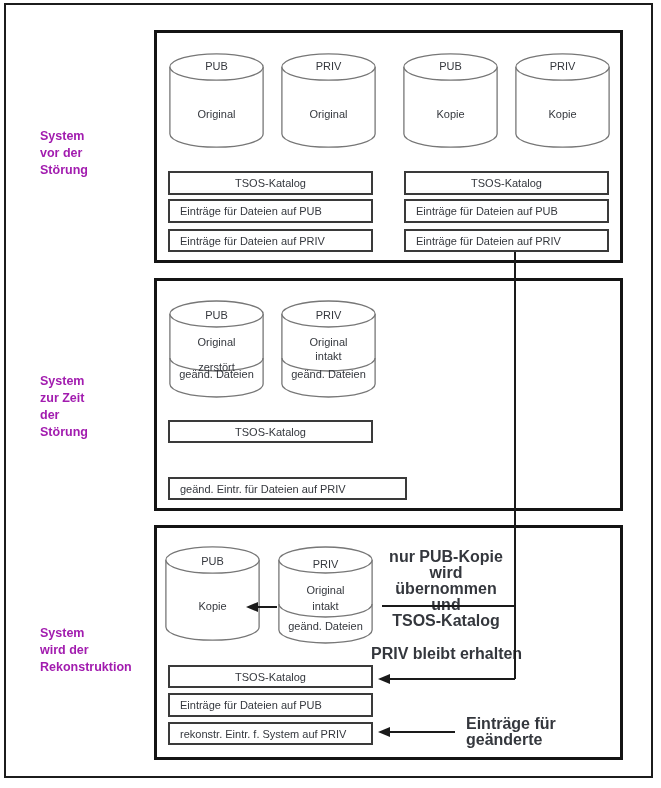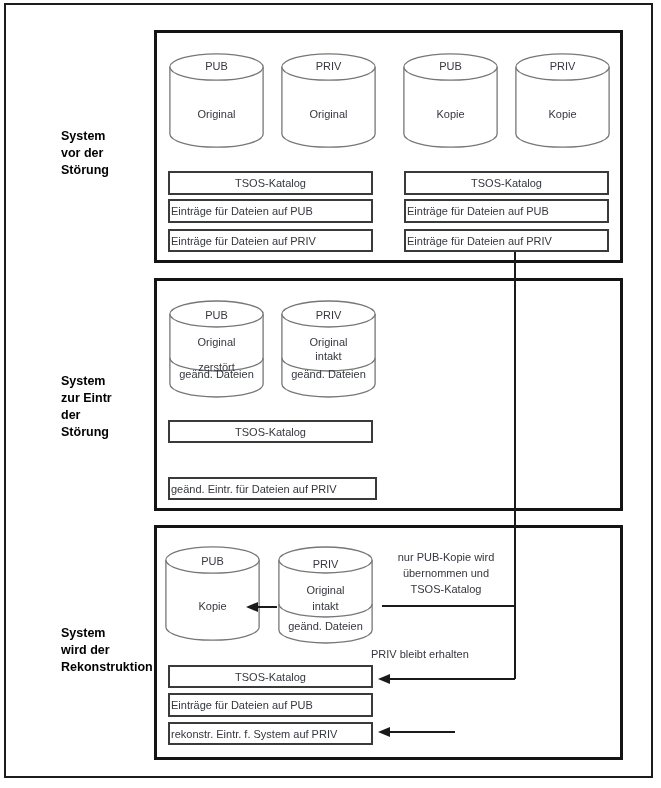--- a/index.html
+++ b/index.html
@@ -3,49 +3,49 @@
 <meta charset="utf-8">
 <style>
   html,body{margin:0;padding:0;background:#ffffff;}
   #canvas{
     position:relative;width:661px;height:788px;background:#ffffff;
     font-family:"Liberation Sans", sans-serif;color:#34373d;overflow:hidden;
   }
   .outer-frame{position:absolute;left:4px;top:3px;width:649px;height:775px;
     border:2px solid #1c1c1c;box-sizing:border-box;}
   .sec{position:absolute;border:3px solid #141414;background:#ffffff;box-sizing:border-box;}
-  .syslabel{position:absolute;left:61px;font-weight:bold;font-size:12.5px;
-    line-height:17px;color:#000000;}
+  .syslabel{position:absolute;left:40px;font-weight:bold;font-size:12.5px;
+    line-height:17px;color:#a21caf;}
   .ibox{position:absolute;border:2px solid #3a3a3a;background:#ffffff;box-sizing:border-box;
     font-size:11px;line-height:12px;color:#34373d;display:flex;align-items:center;white-space:nowrap;}
   .ibox.center{justify-content:center;}
-  .ibox.leftpad{padding-left:1px;}
+  .ibox.leftpad{padding-left:10px;}
   .cyl{position:absolute;}
   .cyl svg{position:absolute;left:0;top:0;width:100%;height:100%;}
   .cl{position:absolute;left:-4px;right:-4px;text-align:center;font-size:11px;
     line-height:13px;color:#34373d;white-space:nowrap;}
-  .note{position:absolute;font-size:11px;line-height:16px;color:#34373d;}
+  .note{position:absolute;font-size:16px;line-height:16px;color:#34373d;font-weight:bold;}
   .caption{position:absolute;font-size:11px;color:#34373d;text-align:center;}
   #flow-overlay{position:absolute;left:0;top:0;width:661px;height:788px;pointer-events:none;}
 </style>
 </head>
 <body>
 
 <div id="canvas">
 
   <div class="outer-frame"></div>
 
   <div class="syslabel" style="top:128px;">
     <div>System</div>
     <div>vor der</div>
     <div>Störung</div>
   </div>
   <div class="syslabel" style="top:373px;">
     <div>System</div>
-    <div>zur Eintr</div>
+    <div>zur Zeit</div>
     <div>der</div>
     <div>Störung</div>
   </div>
   <div class="syslabel" style="top:625px;">
     <div>System</div>
     <div>wird der</div>
     <div>Rekonstruktion</div>
   </div>
 
   <div class="sec" style="left:154px;top:30px;width:469px;height:233px;"></div>
@@ -111,21 +111,21 @@
       <path d="M0.9 58 A46.6 13 0 0 0 94.1 58" fill="none" stroke="#777" stroke-width="1.3"></path>
       <ellipse cx="47.5" cy="14" rx="46.6" ry="13" fill="#fff" stroke="#777" stroke-width="1.3"></ellipse>
     </svg>
     <div class="cl" style="top:9px;">PRIV</div>
     <div class="cl" style="top:36px;">Original</div>
     <div class="cl" style="top:50px;">intakt</div>
     <div class="cl" style="top:68px;">geänd. Dateien</div>
   </div>
 
   <div class="ibox center" style="left:168px;top:420px;width:205px;height:23px;">TSOS-Katalog</div>
-  <div class="ibox leftpad" style="left:168px;top:477px;width:209px;height:23px;">geänd. Eintr. für Dateien auf PRIV</div>
+  <div class="ibox leftpad" style="left:168px;top:477px;width:239px;height:23px;">geänd. Eintr. für Dateien auf PRIV</div>
 
   <div class="sec" style="left:154px;top:525px;width:469px;height:235px;"></div>
 
   <div class="cyl" style="left:165px;top:546px;width:95px;height:95px;">
     <svg viewBox="0 0 95 95">
       <path d="M0.9 14 V81 A46.6 13.2 0 0 0 94.1 81 V14" fill="#fff" stroke="#777" stroke-width="1.3"></path>
       <ellipse cx="47.5" cy="14" rx="46.6" ry="13.2" fill="#fff" stroke="#777" stroke-width="1.3"></ellipse>
     </svg>
     <div class="cl" style="top:9px;">PUB</div>
     <div class="cl" style="top:54px;">Kopie</div>
@@ -142,20 +142,21 @@
     <div class="cl" style="top:74px;">geänd. Dateien</div>
   </div>
 
   <div class="note" style="left:383px;top:549px;width:126px;text-align:center;">
     <div>nur PUB-Kopie wird</div>
     <div>übernommen und</div>
     <div>TSOS-Katalog</div>
   </div>
   <div class="note" style="left:371px;top:614px;margin-top:32px;">PRIV bleibt erhalten</div>
   <div class="note" style="left:466px;top:716px;width:140px;">
+    <div>Einträge für geänderte</div>
   </div>
 
   <div class="ibox center" style="left:168px;top:665px;width:205px;height:23px;">TSOS-Katalog</div>
   <div class="ibox leftpad" style="left:168px;top:693px;width:205px;height:24px;">Einträge für Dateien auf PUB</div>
   <div class="ibox leftpad" style="left:168px;top:722px;width:205px;height:23px;">rekonstr. Eintr. f. System auf PRIV</div>
 
   <svg id="flow-overlay" viewBox="0 0 661 788">
     <path d="M515 252 V679" stroke="#1a1a1a" stroke-width="2" fill="none"></path>
     <path d="M515 679 H388" stroke="#1a1a1a" stroke-width="2" fill="none"></path>
     <polygon points="378,679 390,674 390,684" fill="#1a1a1a"></polygon>

